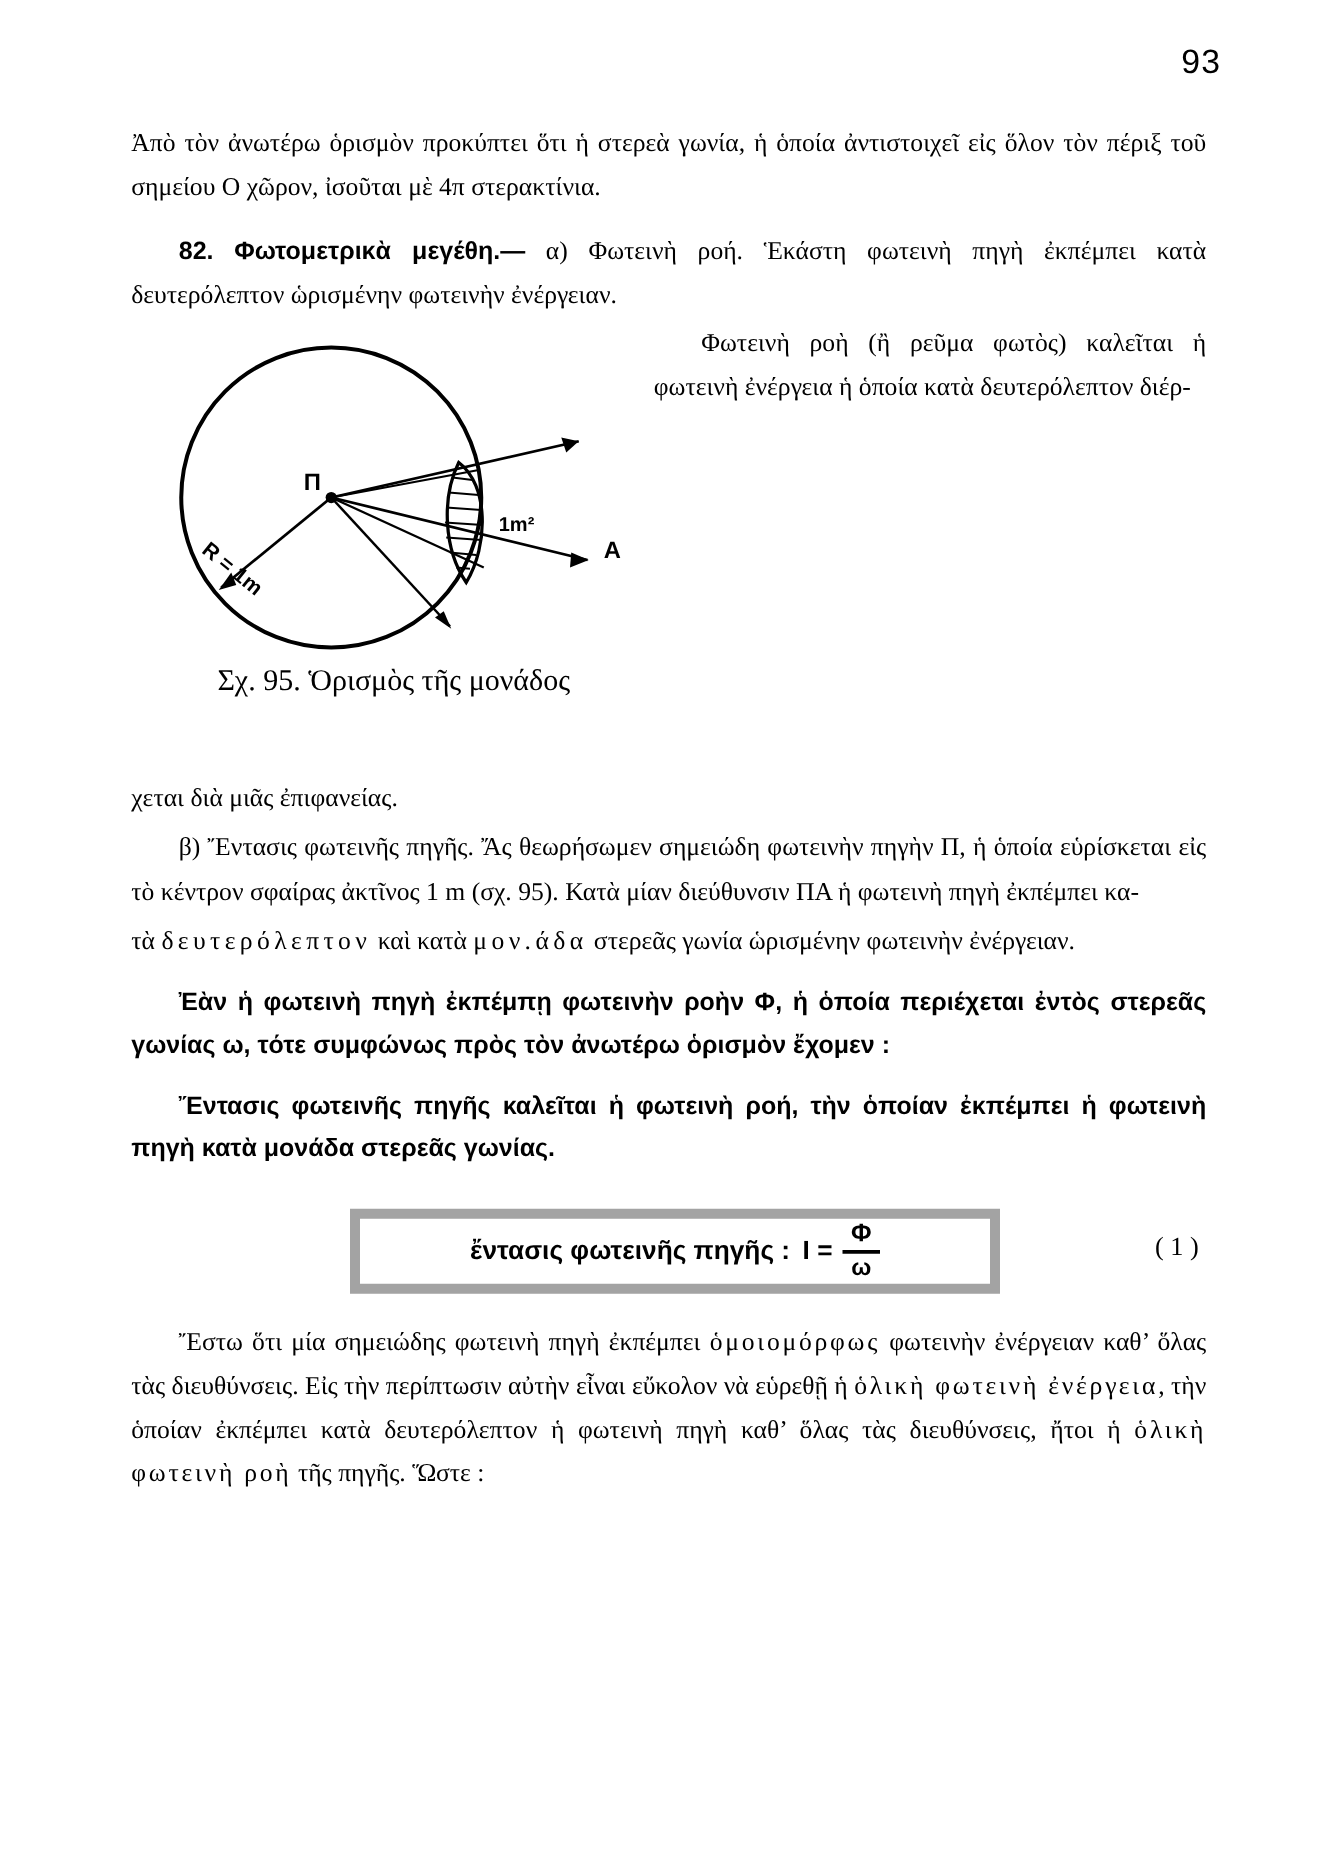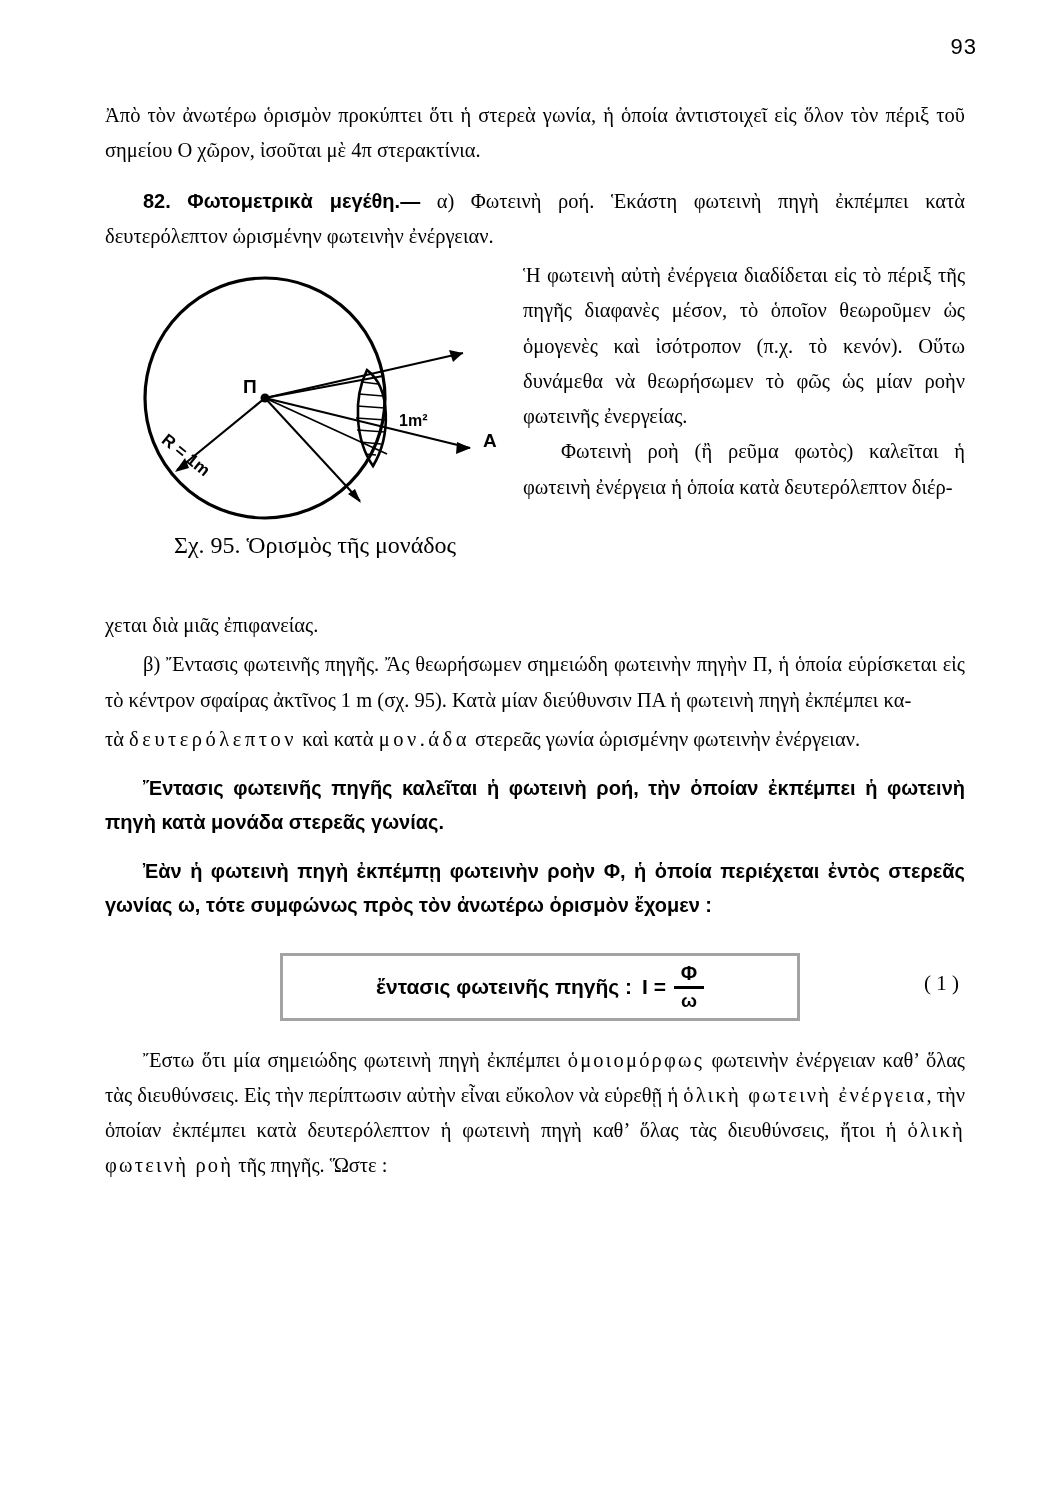--- a/index.html
+++ b/index.html
@@ -13,21 +13,21 @@
     height: 1500px;
     background: #ffffff;
     font-family: "Liberation Serif", serif;
     color: #000000;
     overflow: hidden;
   }
   .page-number {
     position: absolute;
     top: 34px;
     right: 86px;
-    font-size: 22px;
+    font-size: 27px;
     font-family: "Liberation Sans", sans-serif;
     letter-spacing: 1px;
   }
   .body-col {
     position: absolute;
     left: 105px;
     top: 98px;
     width: 860px;
   }
   p {
@@ -85,21 +85,21 @@
     top: 0px;
     width: 442px;
     font-size: 20.5px;
     line-height: 1.72;
     text-align: justify;
   }
   .wrap-text p {
     margin: 0;
   }
   .after-wrap {
-    margin-top: 2px;
+    margin-top: 16px;
   }
   .spaced-1 {
     letter-spacing: 2.2px;
   }
   .spaced-2 {
     letter-spacing: 3.5px;
   }
   .bold-sans {
     font-family: "Liberation Sans", sans-serif;
     font-weight: bold;
@@ -108,21 +108,21 @@
     position: relative;
     margin-top: 30px;
     height: 86px;
   }
   .formula-box {
     position: absolute;
     left: 175px;
     top: 0;
     width: 520px;
     height: 68px;
-    border: 3px solid #a3a3a3;
+    border: 8px solid #a3a3a3;
     box-sizing: border-box;
     display: flex;
     align-items: center;
     justify-content: center;
   }
   .formula-inner {
     display: flex;
     align-items: center;
     font-family: "Liberation Sans", sans-serif;
     font-weight: bold;
@@ -211,34 +211,33 @@
         <div style="position:absolute; left:284px; top:126px; font-size:16px;margin-top:28px;" class="fig-label">1m²</div>
         <div style="position:absolute; left:55px; top:172px; transform:rotate(39deg); transform-origin:left top; font-size:17px;" class="fig-label">R = 1m</div>
         <div style="position:absolute; left:368px; top:172px;" class="fig-label">Α</div>
 
         <div class="figure-caption">
           <div>Σχ. 95. Ὁρισμὸς τῆς μονάδος</div>
         </div>
       </div>
 
       <div class="wrap-text">
-        <p>Ἡ φωτεινὴ αὐτὴ ἐνέργεια διαδίδεται εἰς τὸ πέριξ τῆς πηγῆς διαφανὲς μέσον, τὸ ὁποῖον θεωροῦμεν ὡς ὁμογενὲς καὶ ἰσότροπον (π.χ. τὸ κενόν). Οὕτω δυνάμεθα νὰ θεωρήσωμεν τὸ φῶς ὡς μίαν ροὴν φωτεινῆς ἐνεργείας.</p>
         <p class="para-indent">Φωτεινὴ ροὴ (ἢ ρεῦμα φωτὸς) καλεῖται ἡ φωτεινὴ ἐνέργεια ἡ ὁποία κατὰ δευτερόλεπτον διέρ-</p>
       </div>
     </div>
 
     <p class="after-wrap">χεται διὰ μιᾶς ἐπιφανείας.</p>
 
     <p class="para-indent">β) Ἔντασις φωτεινῆς πηγῆς. Ἄς θεωρήσωμεν σημειώδη φωτεινὴν πηγὴν Π, ἡ ὁποία εὑρίσκεται εἰς τὸ κέντρον σφαίρας ἀκτῖνος 1 m (σχ. 95). Κατὰ μίαν διεύθυνσιν ΠΑ ἡ φωτεινὴ πηγὴ ἐκπέμπει κα-</p>
 
     <p><span>τὰ </span><span class="spaced-2">δευτερόλεπτον</span><span> καὶ κατὰ </span><span class="spaced-2">μον.άδα</span><span> στερεᾶς γωνία ὡρισμένην φωτεινὴν ἐνέργειαν.</span></p>
 
+    <p class="para-indent bold-sans" style="margin-top:14px; font-size:20px;">Ἐὰν ἡ φωτεινὴ πηγὴ ἐκπέμπῃ φωτεινὴν ροὴν Φ, ἡ ὁποία περιέχεται ἐντὸς στερεᾶς γωνίας ω, τότε συμφώνως πρὸς τὸν ἀνωτέρω ὁρισμὸν ἔχομεν :</p>
+
     <p class="para-indent bold-sans" style="margin-top:14px; font-size:20px;">Ἔντασις φωτεινῆς πηγῆς καλεῖται ἡ φωτεινὴ ροή, τὴν ὁποίαν ἐκπέμπει ἡ φωτεινὴ πηγὴ κατὰ μονάδα στερεᾶς γωνίας.</p>
-
-    <p class="para-indent bold-sans" style="margin-top:14px; font-size:20px;">Ἐὰν ἡ φωτεινὴ πηγὴ ἐκπέμπῃ φωτεινὴν ροὴν Φ, ἡ ὁποία περιέχεται ἐντὸς στερεᾶς γωνίας ω, τότε συμφώνως πρὸς τὸν ἀνωτέρω ὁρισμὸν ἔχομεν :</p>
 
     <div class="formula-row">
       <div class="formula-box">
         <div class="formula-inner">
           <span>ἔντασις φωτεινῆς πηγῆς :</span>
           <span style="margin-left:10px;">Ι =</span>
           <span class="frac">
             <span class="num">Φ</span>
             <span class="bar"></span>
             <span class="den">ω</span>

